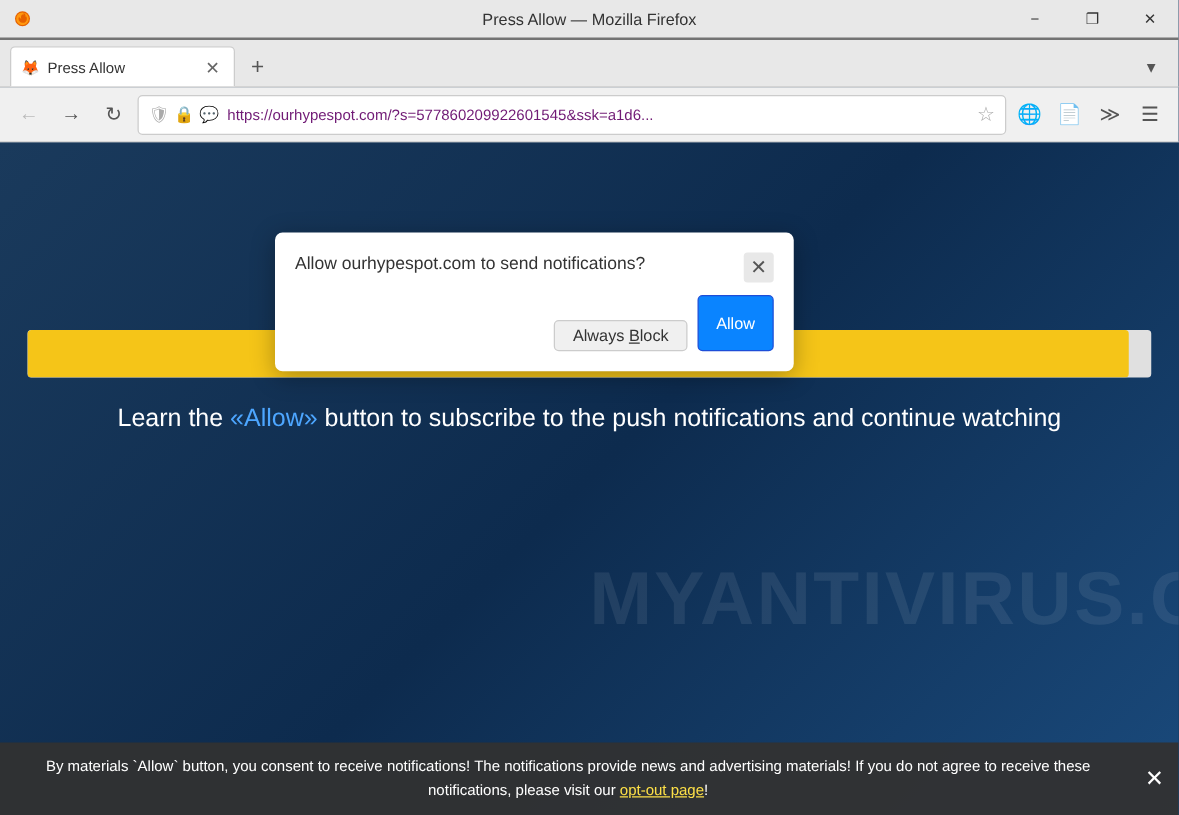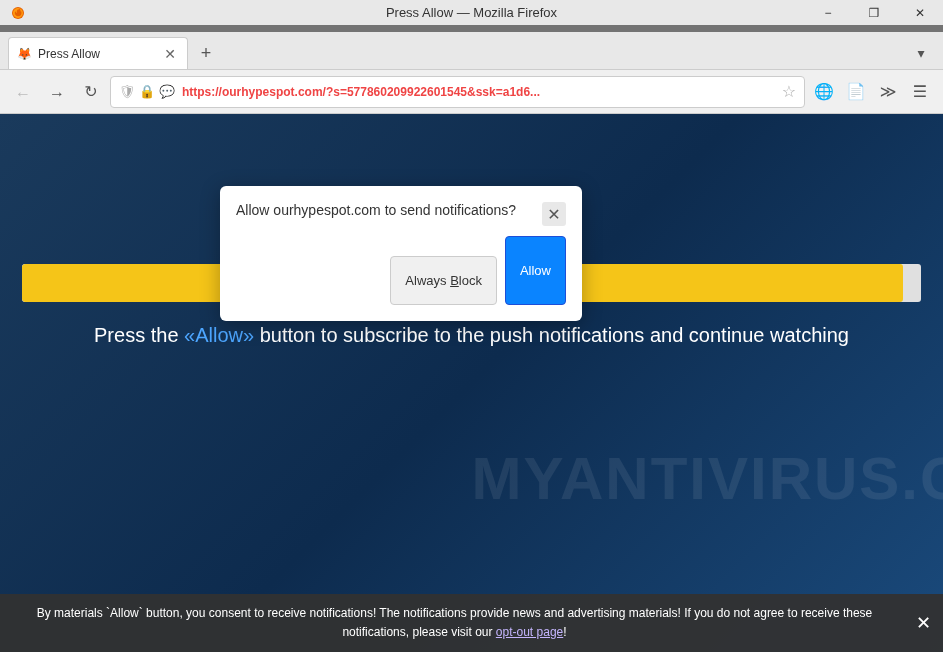--- a/index.html
+++ b/index.html
@@ -7,21 +7,21 @@
 
     
     .titlebar {
       width: 100%;
       height: 32px;
       background: #e8e8e8;
       display: flex;
       align-items: center;
       justify-content: center;
       position: relative;
-      border-bottom: 7px solid #737373;
+      border-bottom: 2px solid #737373;
     }
     .titlebar-title {
       font-size: 13px;
       color: #333;
     }
     .titlebar-controls {
       position: absolute;
       right: 0;
       top: 0;
       display: flex;
@@ -145,25 +145,24 @@
       gap: 6px;
     }
     .urlbar-icons-left {
       display: flex;
       gap: 4px;
       align-items: center;
     }
     .urlbar-text {
       flex: 1;
       font-size: 12px;
-      color: #ef4444;
+      color: #701a75;
       white-space: nowrap;
       overflow: hidden;
       text-overflow: ellipsis;
-      font-weight: bold;
     }
     .urlbar-star {
       color: #aaa;
       font-size: 16px;
       cursor: pointer;
     }
     .toolbar-right-icons {
       display: flex;
       gap: 2px;
     }
@@ -240,21 +239,21 @@
     .cta-text .allow-highlight {
       color: #4da6ff;
       font-weight: normal;
     }
 
     
     .notification-popup {
       position: absolute;
       top: 72px;
       left: 220px;
-      width: 362px;
+      width: 415px;
       background: white;
       border-radius: 6px;
       box-shadow: 0 4px 20px rgba(0,0,0,0.3);
       padding: 16px;
       z-index: 100;
     }
     .popup-header {
       display: flex;
       align-items: flex-start;
       justify-content: space-between;
@@ -284,21 +283,21 @@
       text-decoration: none;
       display: block;
       margin-bottom: 16px;
     }
     .popup-actions {
       display: flex;
       justify-content: flex-end;
       gap: 8px;
     }
     .btn-always-block {
-      padding: 16px 14px;
+      padding: 4px 14px;
       background: #f0f0f0;
       border: 1px solid #ccc;
       border-radius: 4px;
       font-size: 13px;
       color: #333;
       cursor: pointer;
       margin-top: 20px;
     }
     .btn-allow {
       padding: 6px 14px;
@@ -321,21 +320,21 @@
       right: 0;
       background: rgba(50, 50, 50, 0.95);
       color: white;
       font-size: 12px;
       padding: 10px 50px 10px 16px;
       text-align: center;
       line-height: 1.6;
       z-index: 200;
     }
     .bottom-banner .opt-out-link {
-      color: #c4b5fd;
+      color: #fde047;
       cursor: pointer;
     }
     .banner-close-btn {
       position: absolute;
       right: 12px;
       top: 50%;
       transform: translateY(-50%);
       background: none;
       border: none;
       color: white;
@@ -411,21 +410,21 @@
   <div class="progress-container">
     <div class="progress-bar-bg">
       <div class="progress-bar-fill" style="width: 98%;"></div>
     </div>
     <div class="progress-label">
       <span>98%</span>
     </div>
   </div>
 
   <div class="cta-text">
-    <span>Press the </span><span class="allow-highlight">«Allow»</span><span> button to subscribe to the push notifications and continue watching</span>
+    <span>Learn the </span><span class="allow-highlight">«Allow»</span><span> button to subscribe to the push notifications and continue watching</span>
   </div>
 
   <div class="notification-popup">
     <div class="popup-header">
       <span class="popup-title">Allow ourhypespot.com to send notifications?</span>
       <button class="popup-close-btn">✕</button>
     </div>
     <div class="popup-actions">
       <button class="btn-always-block">
         Always <span class="underline-b">B</span>lock

